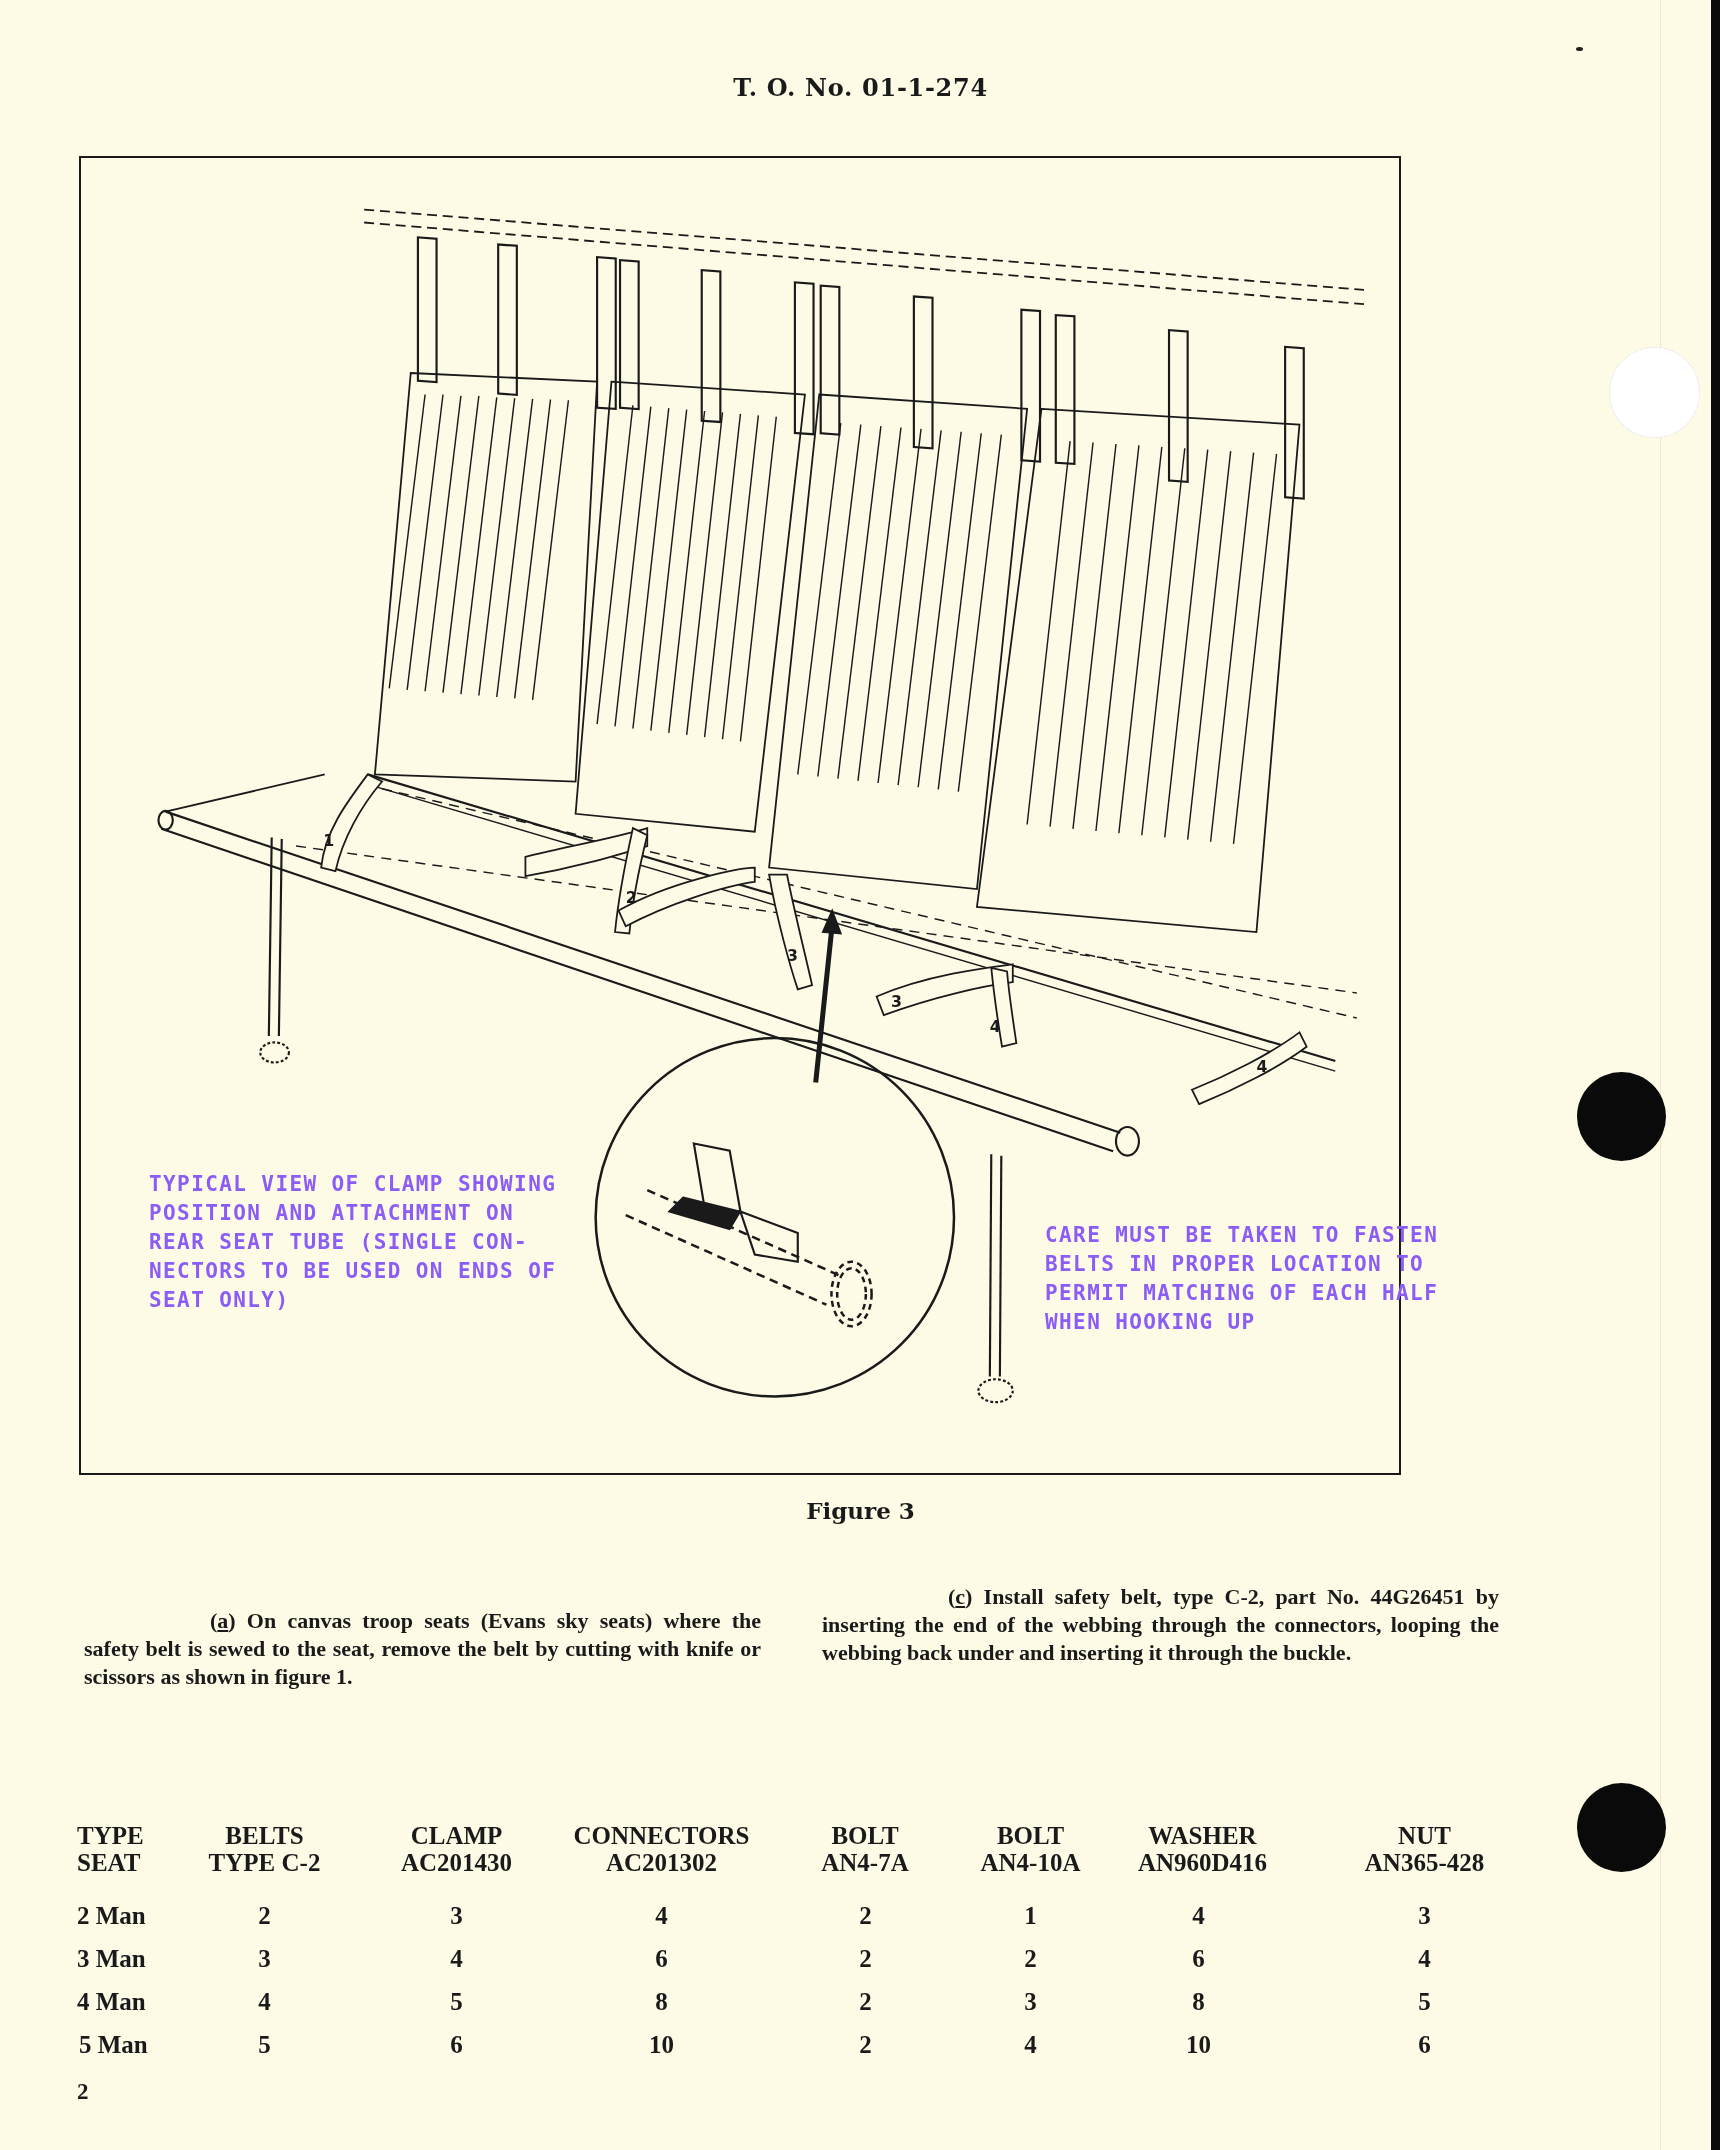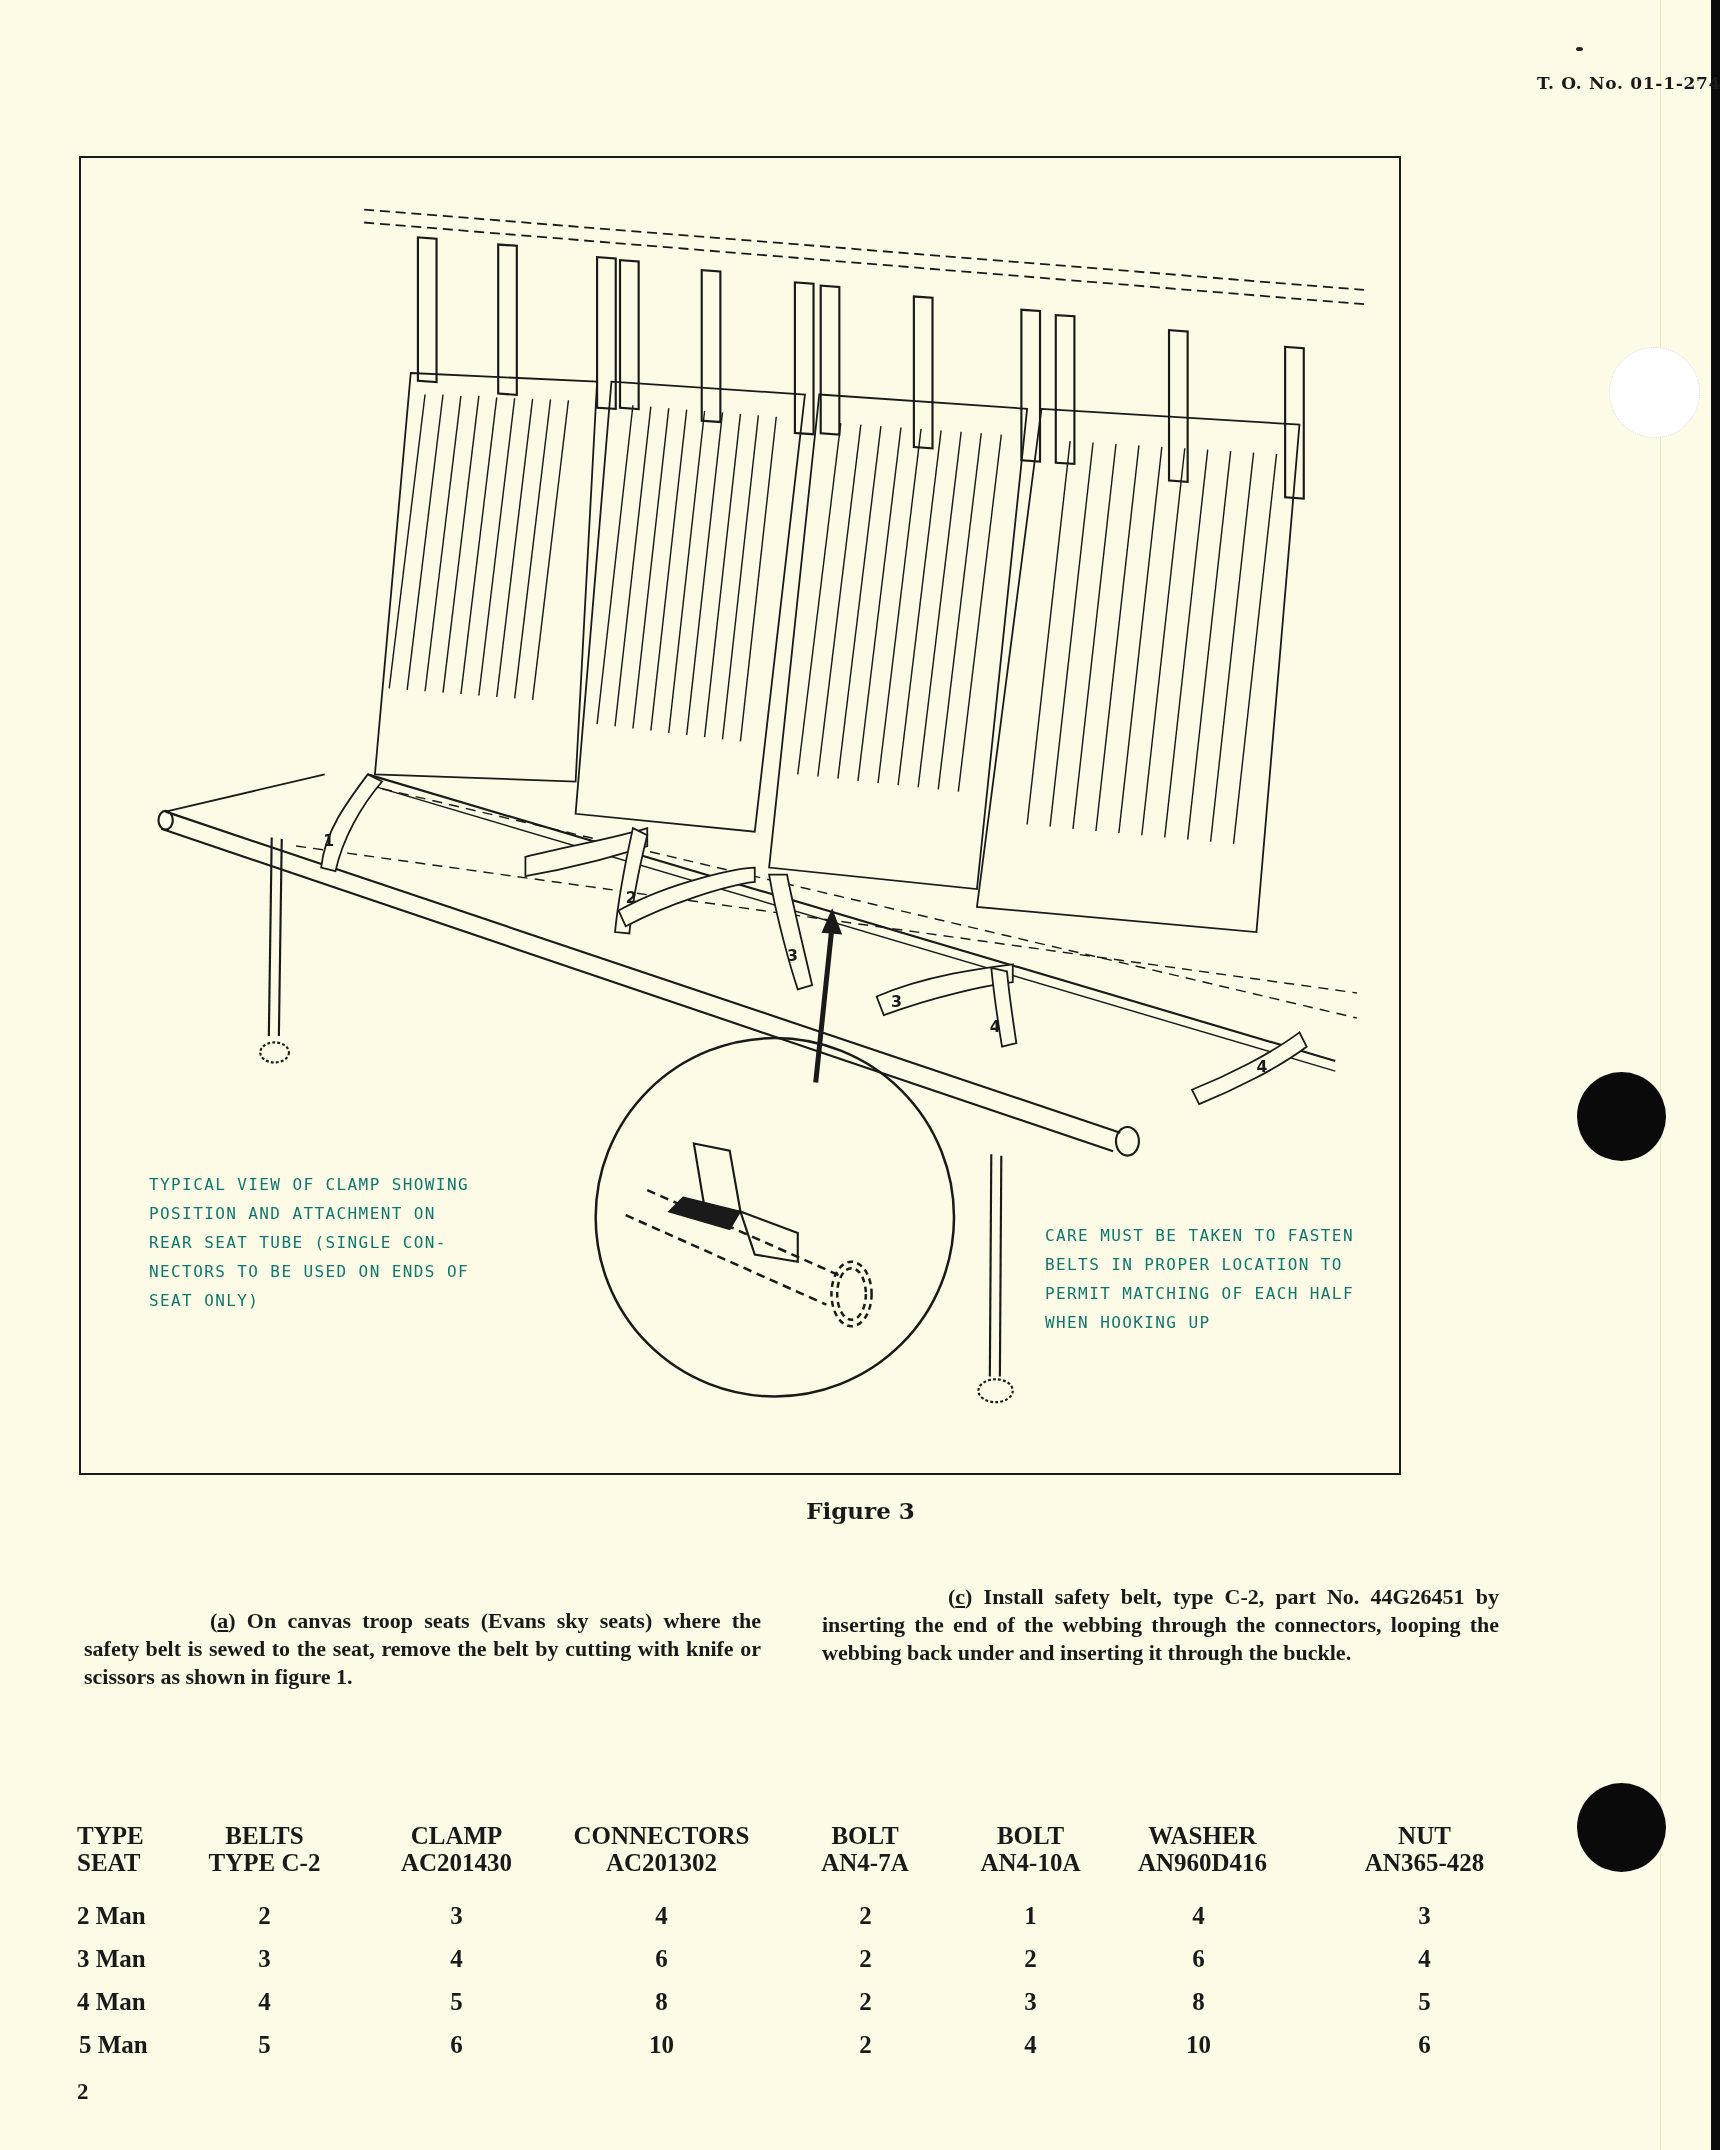--- a/index.html
+++ b/index.html
@@ -19,34 +19,34 @@
   }
   .punch-hole {
     position: absolute; width: 89px; height: 89px; border-radius: 50%;
   }
   .hole-white { background: #ffffff; left: 1609px; top: 347px; border: 0.7px dotted #ddd; }
   .hole-black1 { background: #0a0a0a; left: 1577px; top: 1072px; }
   .hole-black2 { background: #0a0a0a; left: 1577px; top: 1783px; }
   .speck { position: absolute; background: #222; border-radius: 50%; }
 
   .header {
-    position: absolute; top: 73px; left: 0; width: 1721px; text-align: right;
-    font-family: "DejaVu Serif", serif; font-weight: bold; font-size: 17px;
+    position: absolute; top: 73px; left: 0; width: 1721px; text-align: center;
+    font-family: "DejaVu Serif", serif; font-weight: bold; font-size: 24px;
     letter-spacing: 0.7px;
   }
   .figure-frame {
     position: absolute; left: 79px; top: 156px; width: 1322px; height: 1319px;
     border: 2.9px solid #1a1a1a; box-sizing: border-box; background: #fdfbe6;
   }
   .figure-frame svg { position: absolute; left: 0; top: 0; }
   .callout {
     position: absolute;
     font-family: "DejaVu Sans Mono", "Liberation Mono", monospace;
-    font-weight: normal; font-size: 16px; line-height: 29px;
-    letter-spacing: 1.4px; color: #0f766e; white-space: pre;
+    font-weight: bold; font-size: 21px; line-height: 29px;
+    letter-spacing: 1.4px; color: #8b5cf6; white-space: pre;
   }
   .callout-left { left: 68px; top: 1012px; }
   .callout-right { left: 964px; top: 1063px; }
 
   .fig-caption {
     position: absolute; top: 1497px; left: 0; width: 1721px; text-align: center;
     font-weight: bold; font-size: 23px;
   }
   .col {
     position: absolute; top: 1583px; width: 677px;

